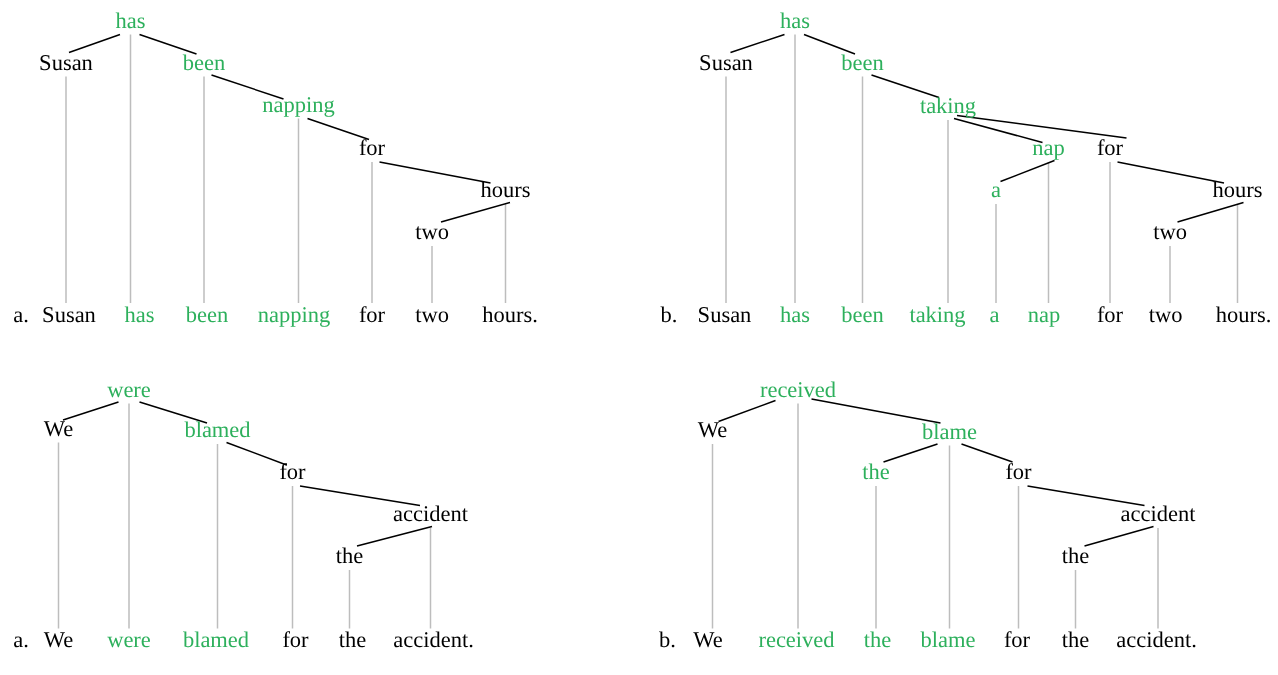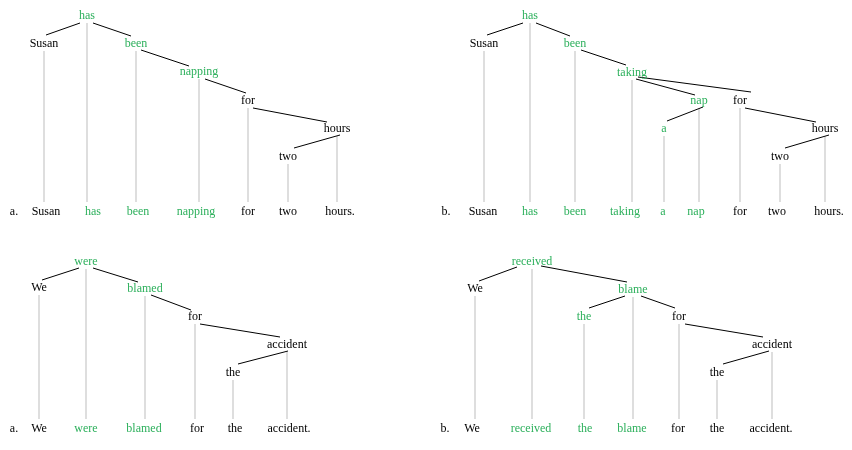--- a/index.html
+++ b/index.html
@@ -4,21 +4,21 @@
 <style>
   html, body {
     margin: 0;
     padding: 0;
     background: #ffffff;
   }
   #figure {
     position: relative;
     overflow: hidden;
     font-family: "Liberation Serif", serif;
-    font-size: 12px;
+    font-size: 15px;
   }
   #figure svg {
     position: absolute;
     left: 0;
     top: 0;
   }
   .word {
     position: absolute;
     transform: translate(-50%, -50%);
     white-space: nowrap;

